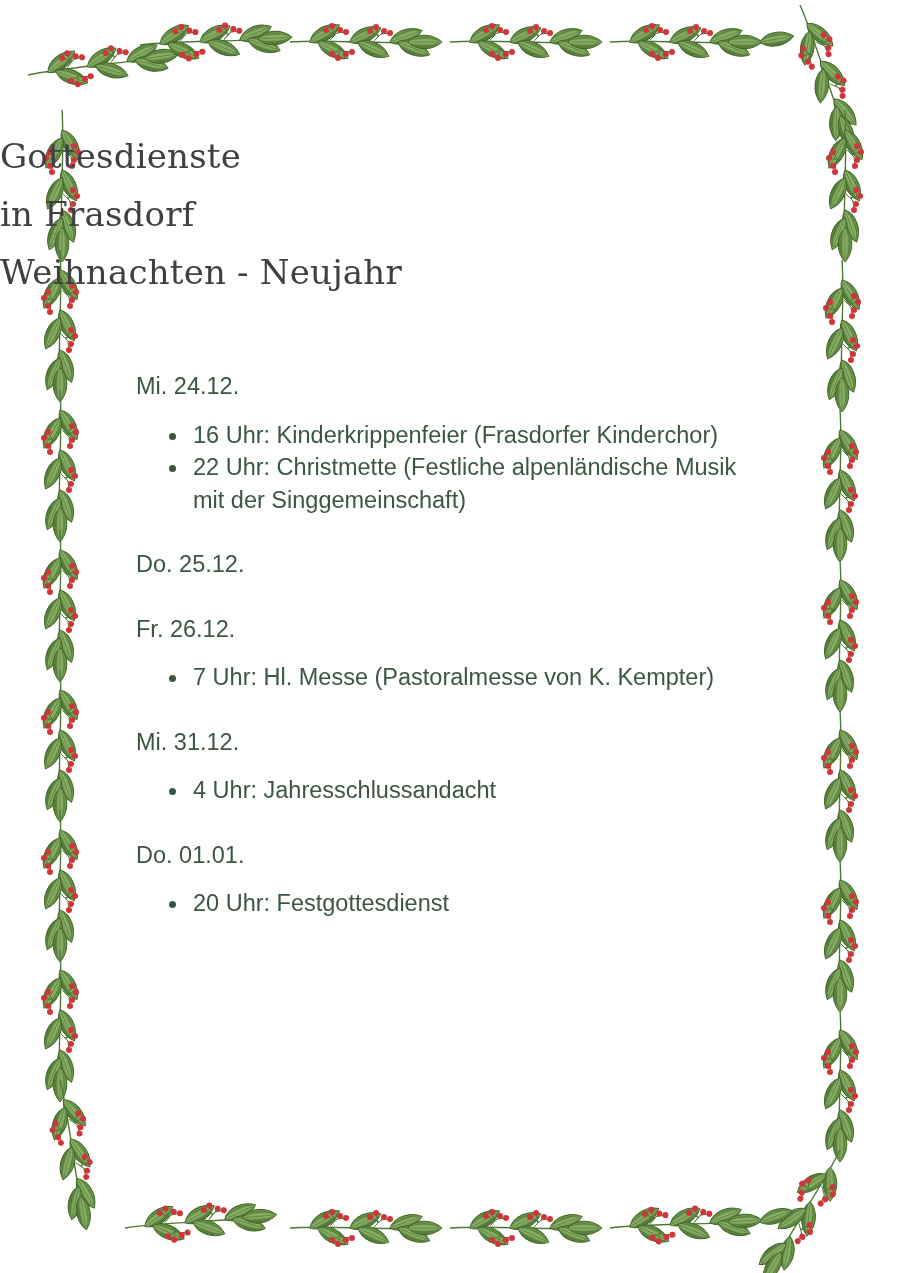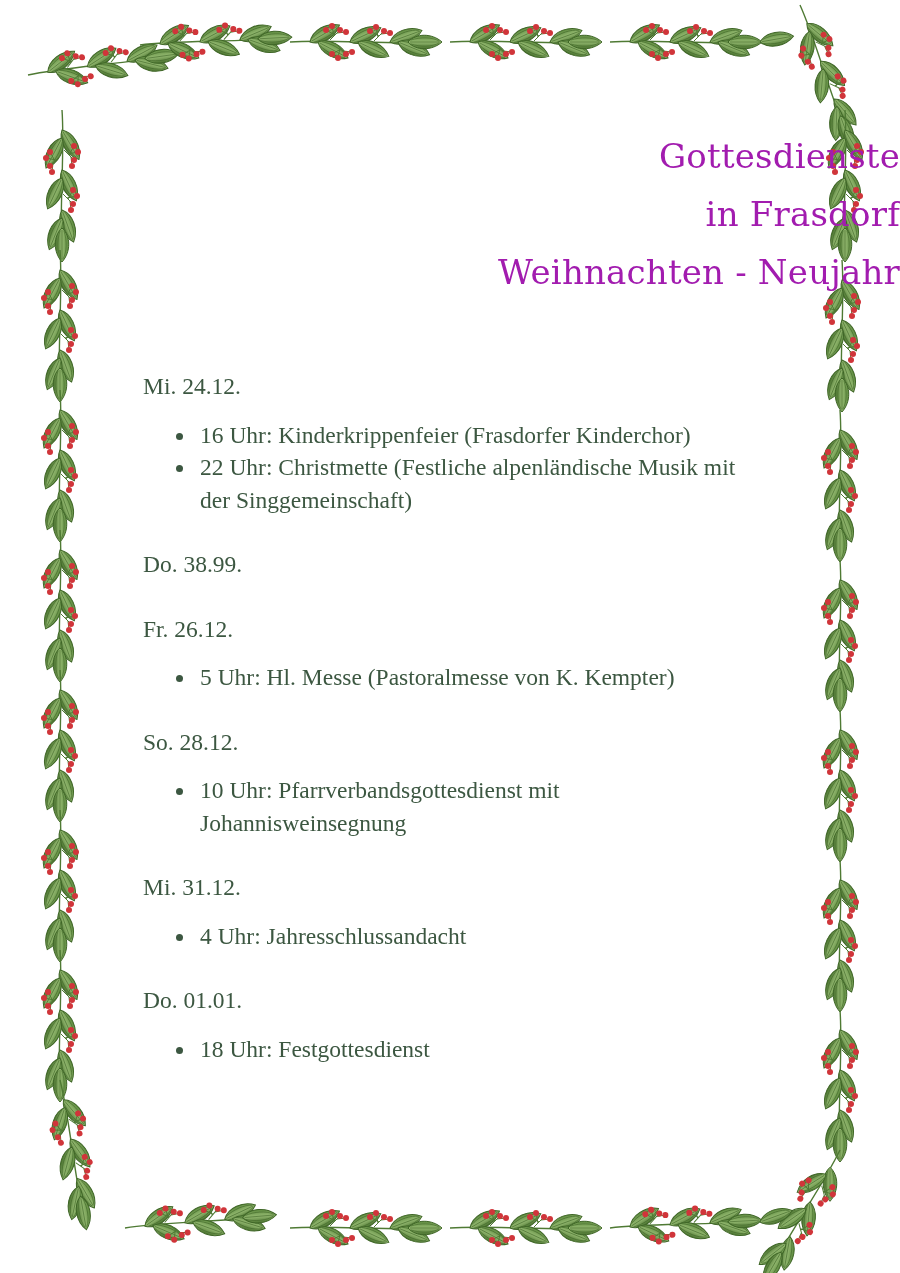--- a/index.html
+++ b/index.html
@@ -18,34 +18,34 @@
     left: 0; top: 0;
     width: 900px;
     height: 1273px;
     pointer-events: none;
   }
   .title {
     position: absolute;
     left: 0;
     top: 127px;
     width: 900px;
-    text-align: right;
+    text-align: left;
     font-family: "DejaVu Serif", "Liberation Serif", serif;
-    color: #a21caf;
+    color: #404040;
     font-size: 34px;
     line-height: 58px;
     letter-spacing: 0.2px;
   }
   .title div { white-space: nowrap; }
   .content {
     position: absolute;
-    left: 143px;
+    left: 136px;
     top: 370px;
     width: 620px;
-    font-family: Liberation Serif, serif;
+    font-family: Liberation Sans, sans-serif;
     color: #3c5741;
     font-size: 23.5px;
     line-height: 32.5px;
   }
   .day { margin-bottom: 32px; }
   .day-label { display: block; }
   .events { list-style: none; margin: 16px; padding: 0; }
   .event {
     position: relative;
     padding-left: 41px;
@@ -149,43 +149,37 @@
 <div class="content">
   <div class="day">
     <span class="day-label">Mi. 24.12.</span>
     <ul class="events">
       <li class="event"><span class="bullet"></span><span>16 Uhr: Kinderkrippenfeier (Frasdorfer Kinderchor)</span></li>
       <li class="event"><span class="bullet"></span><span>22 Uhr: Christmette (Festliche alpenländische Musik mit der Singgemeinschaft)</span></li>
     </ul>
   </div>
 
   <div class="day">
-    <span class="day-label">Do. 38.99.</span>
+    <span class="day-label">Do. 25.12.</span>
   </div>
 
   <div class="day">
     <span class="day-label">Fr. 26.12.</span>
     <ul class="events">
-      <li class="event"><span class="bullet"></span><span>5 Uhr: Hl. Messe (Pastoralmesse von K. Kempter)</span></li>
+      <li class="event"><span class="bullet"></span><span>7 Uhr: Hl. Messe (Pastoralmesse von K. Kempter)</span></li>
     </ul>
   </div>
 
-  <div class="day">
-    <span class="day-label">So. 28.12.</span>
-    <ul class="events">
-      <li class="event"><span class="bullet"></span><span>10 Uhr: Pfarrverbandsgottesdienst mit Johannisweinsegnung</span></li>
-    </ul>
-  </div>
 
   <div class="day">
     <span class="day-label">Mi. 31.12.</span>
     <ul class="events">
       <li class="event"><span class="bullet"></span><span>4 Uhr: Jahresschlussandacht</span></li>
     </ul>
   </div>
 
   <div class="day">
     <span class="day-label">Do. 01.01.</span>
     <ul class="events">
-      <li class="event"><span class="bullet"></span><span>18 Uhr: Festgottesdienst</span></li>
+      <li class="event"><span class="bullet"></span><span>20 Uhr: Festgottesdienst</span></li>
     </ul>
   </div>
 </div>
 
 </body></html>

